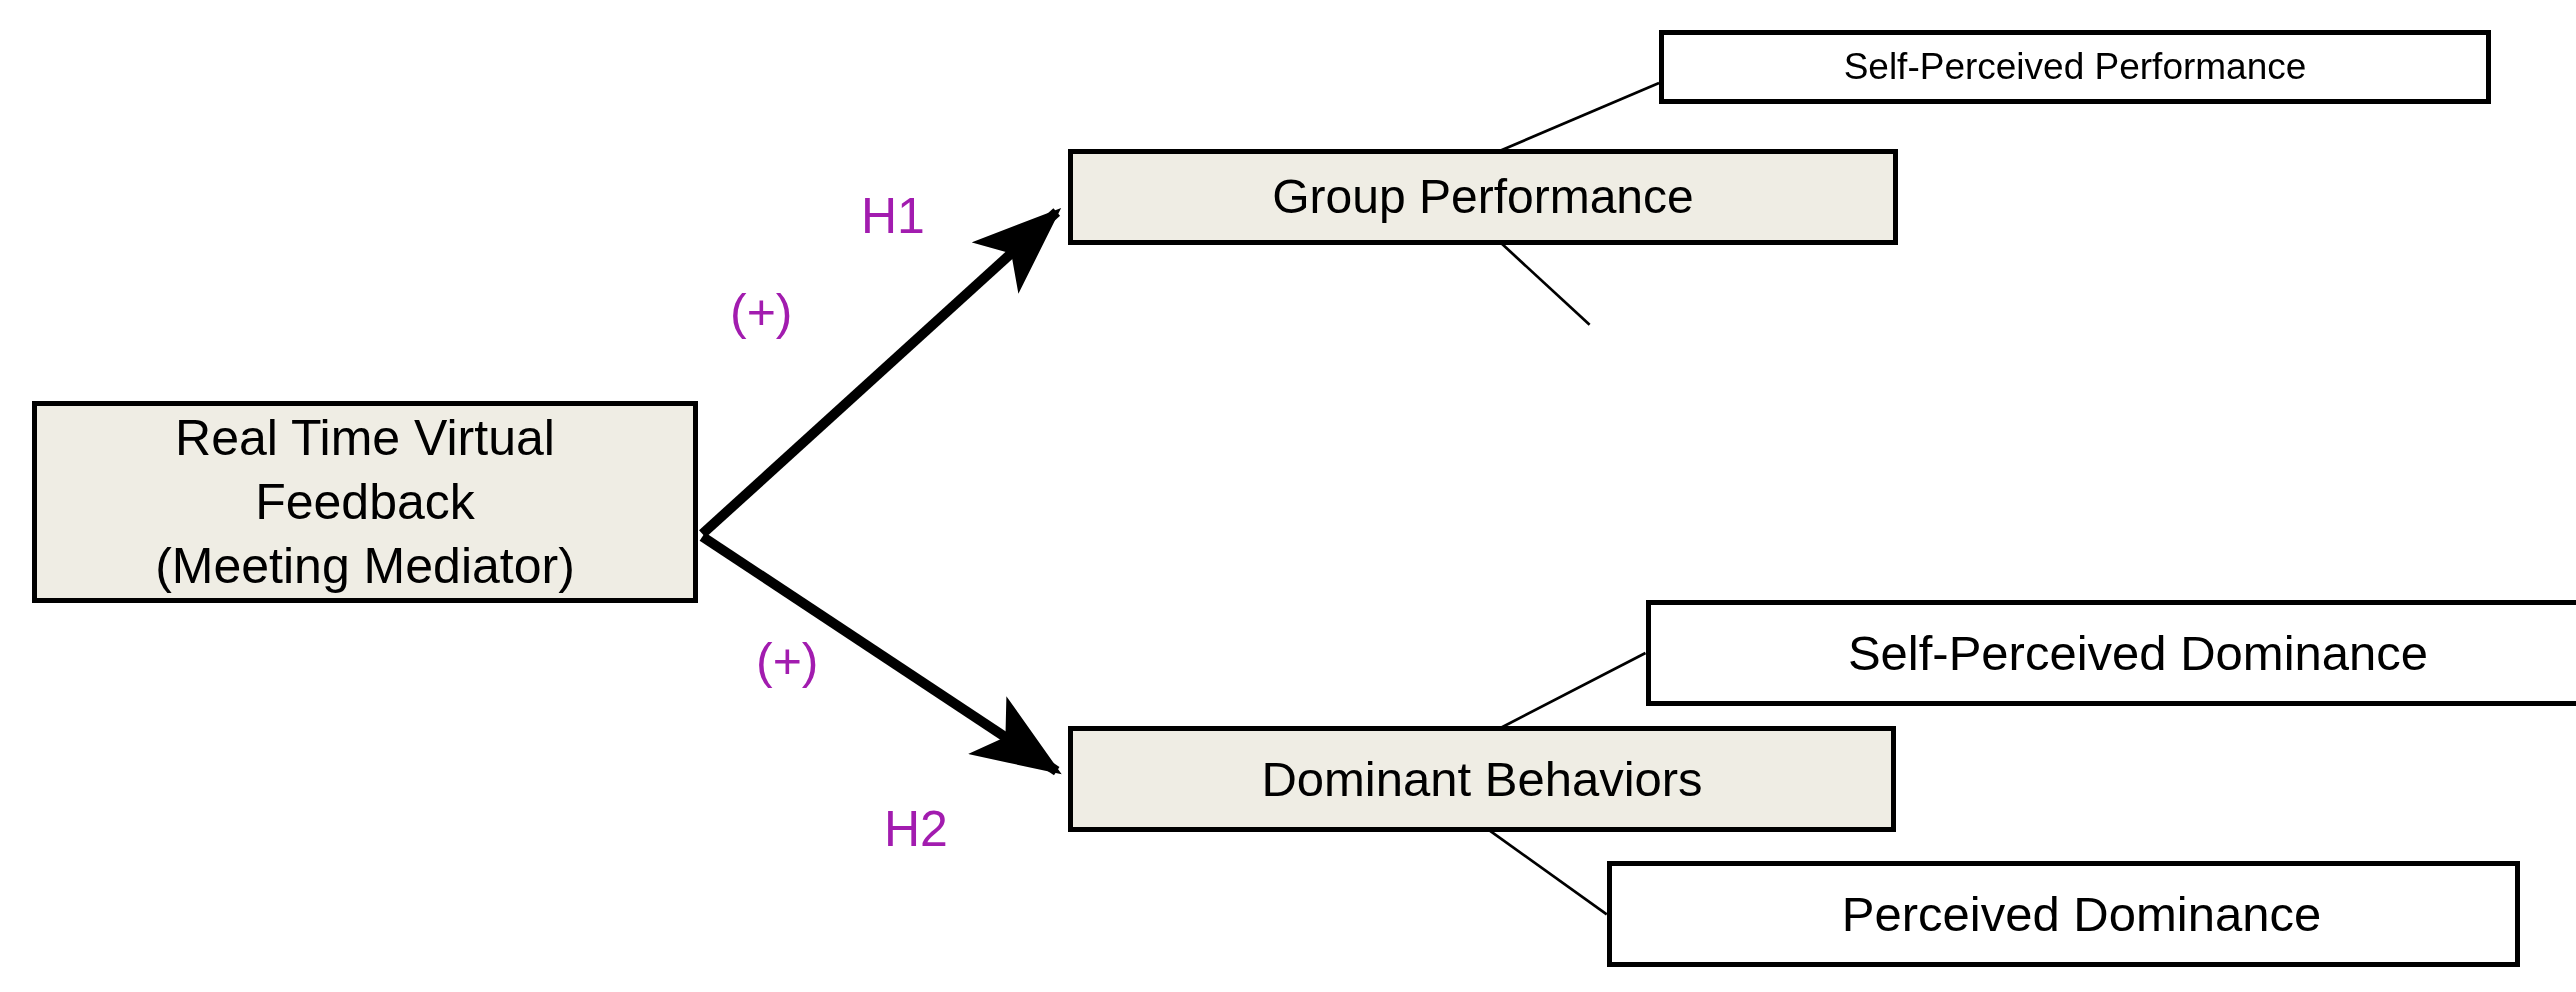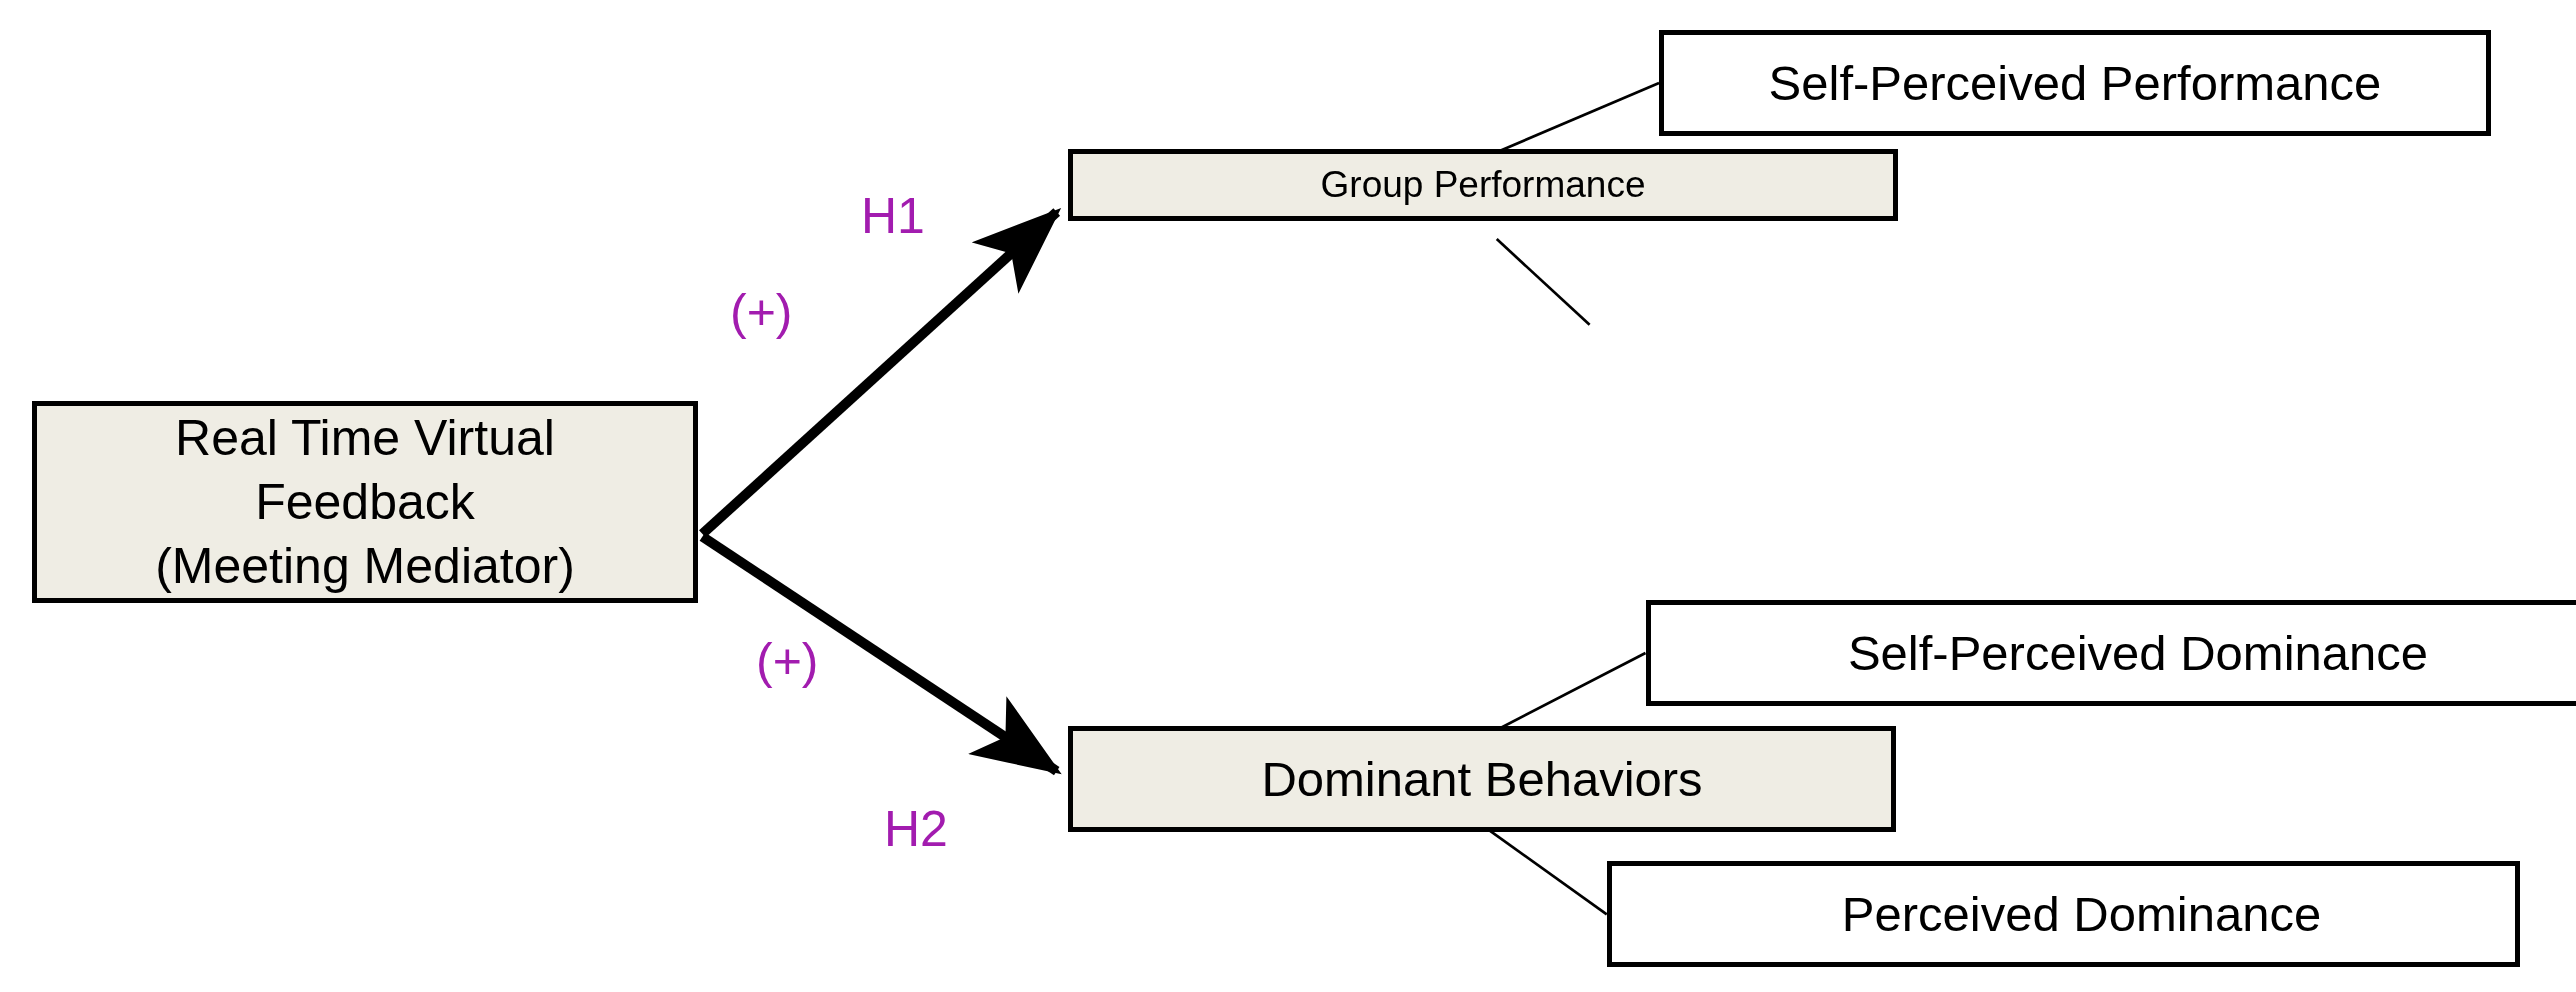--- a/index.html
+++ b/index.html
@@ -48,26 +48,26 @@
   }
   .node.fill-cream { background: #EFEDE4; }
   .node.fill-white { background: #FFFFFF; }
 
   
   #node-source {
     left: 32px;  top: 401px;  width: 666px;  height: 202px;
     font-size: 50px;
   }
   #node-group-performance {
-    left: 1068px; top: 149px; width: 830px; height: 72px;
-    font-size: 37px;
+    left: 1068px; top: 149px; width: 830px; height: 96px;
+    font-size: 48px;
   }
   #node-self-perceived-performance {
-    left: 1659px; top: 30px;  width: 832px; height: 106px;
-    font-size: 49px;
+    left: 1659px; top: 30px;  width: 832px; height: 74px;
+    font-size: 37px;
   }
   #node-assessed-performance {
     left: 1590px; top: 272px; width: 926px; height: 107px;
     font-size: 49px;
   }
   #node-dominant-behaviors {
     left: 1068px; top: 726px; width: 828px; height: 106px;
     font-size: 49px;
   }
   #node-self-perceived-dominance {

